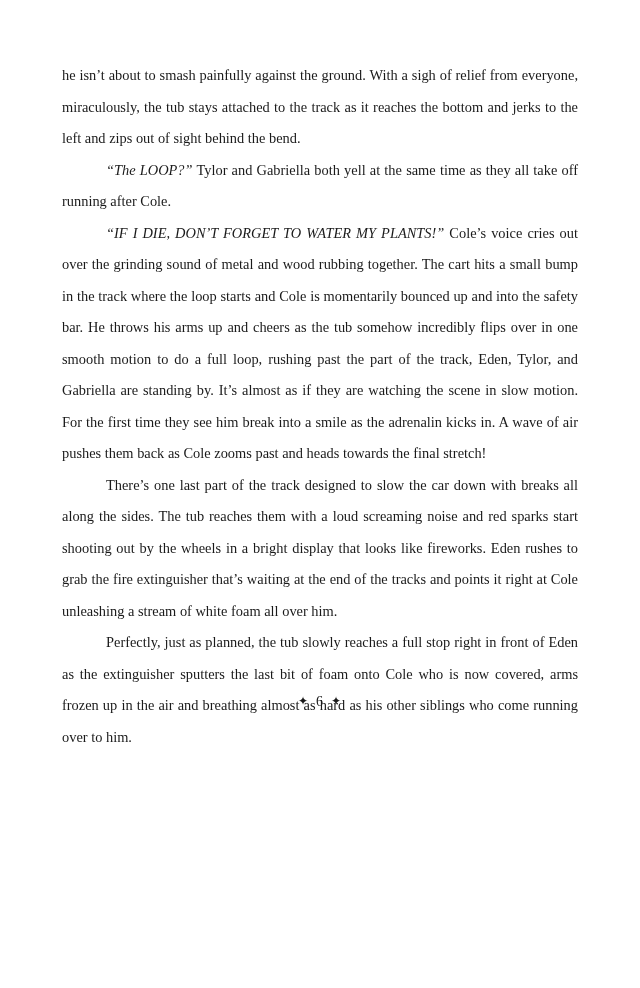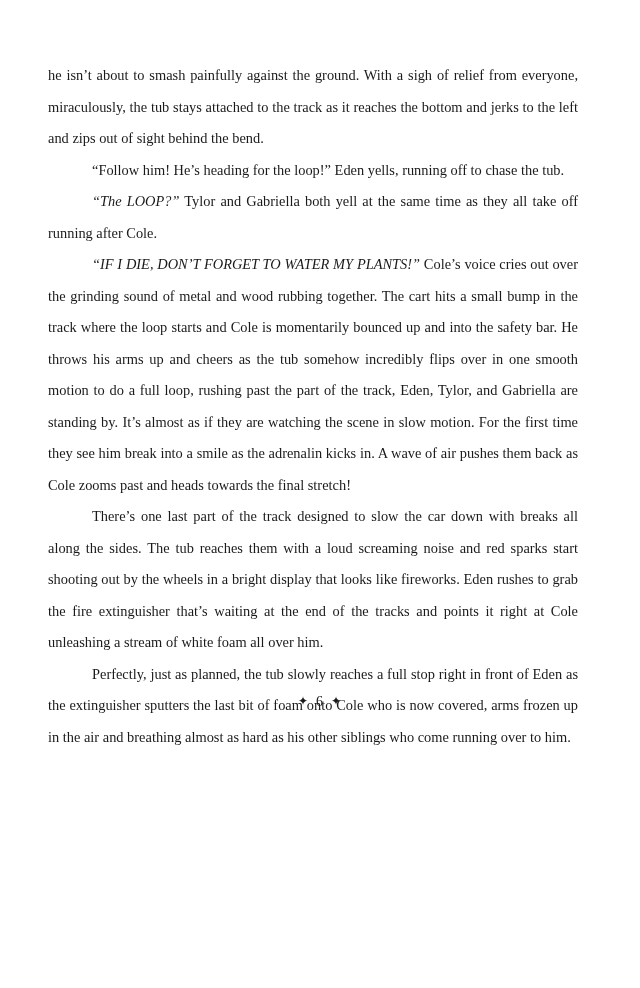--- a/index.html
+++ b/index.html
@@ -12,21 +12,21 @@
     height: 988px;
     font-family: "Liberation Serif", serif;
     color: #1a1a1a;
     overflow: hidden;
   }
   .page {
     position: relative;
     width: 640px;
     height: 776px;
     box-sizing: border-box;
-    padding: 60px 62px 40px 48px;
+    padding: 60px 62px 40px 62px;
   }
   .body-text {
     font-size: 14.4px;
     line-height: 31.5px;
     text-align: justify;
     text-justify: inter-word;
   }
   .body-text p {
     margin: 0;
     text-indent: 0;
@@ -55,21 +55,20 @@
     display: inline-block;
     min-width: 10px;
   }
 </style>
 </head>
 <body>
 
 <div class="page">
   <div class="body-text" id="body-text">
       <p class=""><span>he isn’t about to smash painfully against the ground. With a sigh of relief from everyone, miraculously, the tub stays attached to the track as it reaches the bottom and jerks to the left and zips out of  sight behind the bend.</span></p>
-      <p class="indent"><span>“Follow him! He’s heading for the loop!” Eden yells, running off to chase the tub.</span></p>
       <p class="indent"><span class="italic">“The LOOP?”</span><span> Tylor and Gabriella both yell at the same time as they all take off running after Cole.</span></p>
       <p class="indent"><span class="italic">“IF I DIE, DON’T FORGET TO WATER MY PLANTS!”</span><span> Cole’s voice cries out over the grinding sound of metal and wood rubbing together. The cart hits a small bump in the track where the loop starts and Cole is momentarily bounced up and into the safety bar. He throws his arms up and cheers as the tub somehow incredibly flips over in one smooth motion to do a full loop, rushing past the part of the track, Eden, Tylor, and Gabriella are standing by. It’s almost as if they are watching the scene in slow motion. For the first time they see him break into a smile as the adrenalin kicks in. A wave of air pushes them back as Cole zooms past and heads towards the final stretch!</span></p>
       <p class="indent"><span>There’s one last part of the track designed to slow the car down with breaks all along the sides. The tub reaches them with a loud screaming noise and red sparks start shooting out by the wheels in a bright display that looks like fireworks. Eden rushes to grab the fire extinguisher that’s waiting at the end of the tracks and points it right at Cole unleashing a stream of white foam all over him.</span></p>
       <p class="indent"><span>Perfectly, just as planned, the tub slowly reaches a full stop right in front of Eden as the extinguisher sputters the last bit of foam onto Cole who is now covered, arms frozen up in the air and breathing almost as hard as his other siblings who come running over to him.</span></p>
     </div>
   <div class="footer">
     <span class="orn">✦</span><span class="pg">6</span><span class="orn">✦</span>
   </div>
 </div>
 

